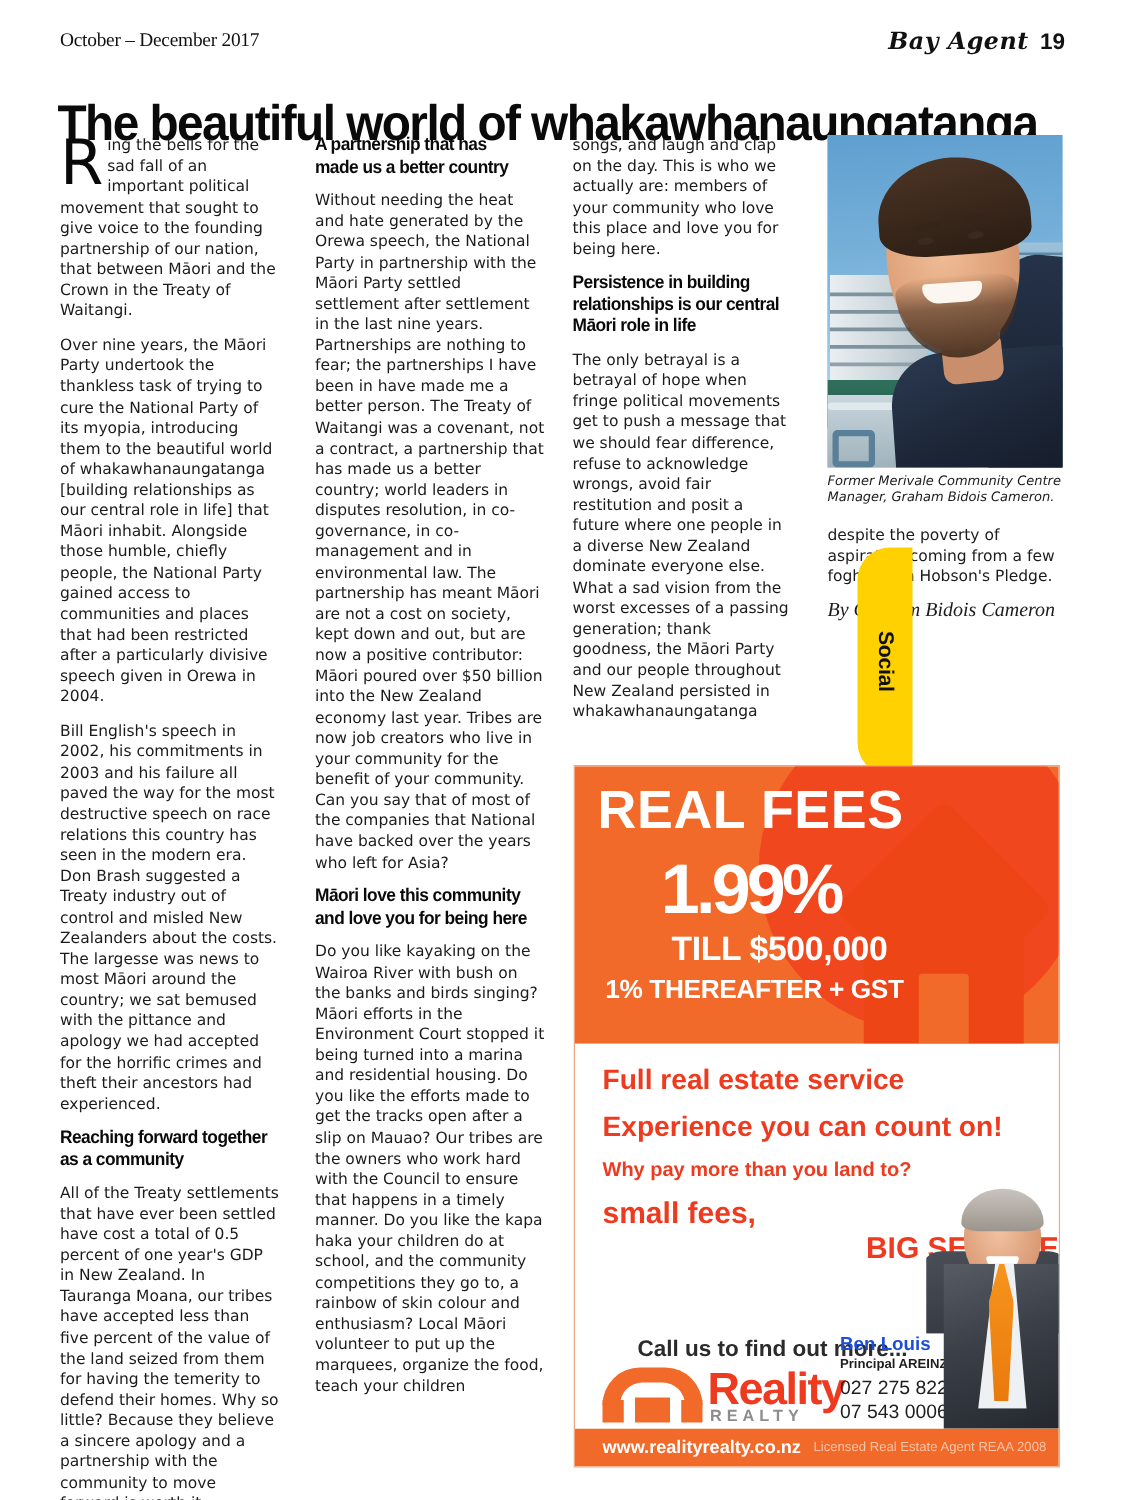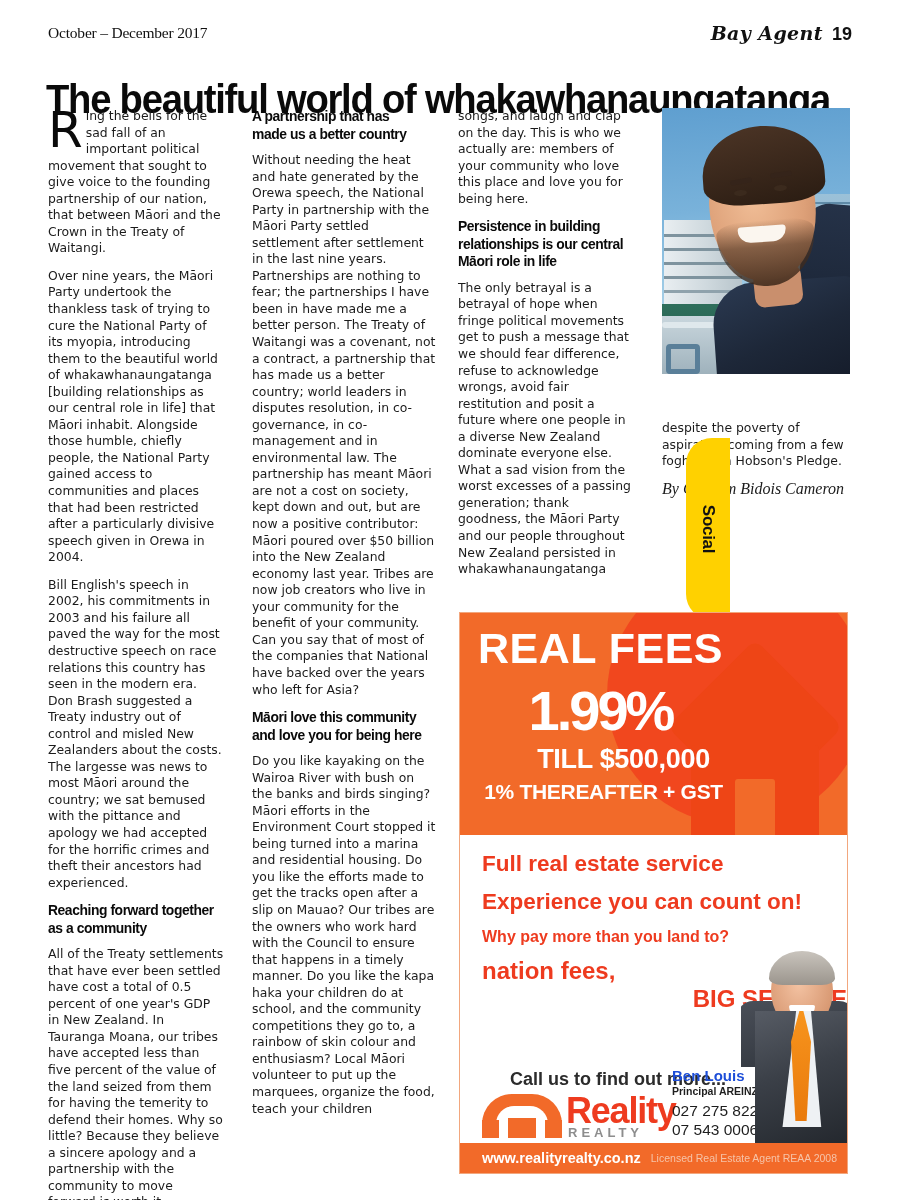--- a/index.html
+++ b/index.html
@@ -524,20 +524,21 @@
     <div class="face"></div>
     <div class="beard"></div>
     <div class="hair"></div>
     <div class="brow l"></div>
     <div class="brow r"></div>
     <div class="eye l"></div>
     <div class="eye r"></div>
     <div class="smile"></div>
   </div>
 
+  <div id="photo-caption">Former Merivale Community Centre Manager, Graham Bidois Cameron.</div>
 
   <div id="col4" class="col">
     <p>despite the poverty of aspiration coming from a few foghorns in Hobson's Pledge.</p>
     <p class="byline">By Graham Bidois Cameron</p>
   </div>
 
   <div id="side-tab">
     <span id="side-tab-label">Social</span>
   </div>
 
@@ -555,21 +556,21 @@
         <div id="ad-rate">1.99%</div>
         <div id="ad-till">TILL $500,000</div>
         <div id="ad-thereafter">1% THEREAFTER + GST</div>
       </div>
     </div>
 
     <div id="ad-mid">
       <div class="l" id="ad-l2">Full real estate service</div>
       <div class="l" id="ad-l3">Experience you can count on!</div>
       <div class="l" id="ad-l4">Why pay more than you land to?</div>
-      <div class="l" id="ad-l5">nation fees,</div>
+      <div class="l" id="ad-l5">small fees,</div>
       <div class="l" id="ad-l6">BIG SERVICE</div>
       <div id="ad-agent-photo">
         <div class="suit"></div>
         <div class="shirt"></div>
         <div class="tie"></div>
         <div class="head"></div>
         <div class="hair"></div>
         <div class="smile"></div>
       </div>
     </div>

